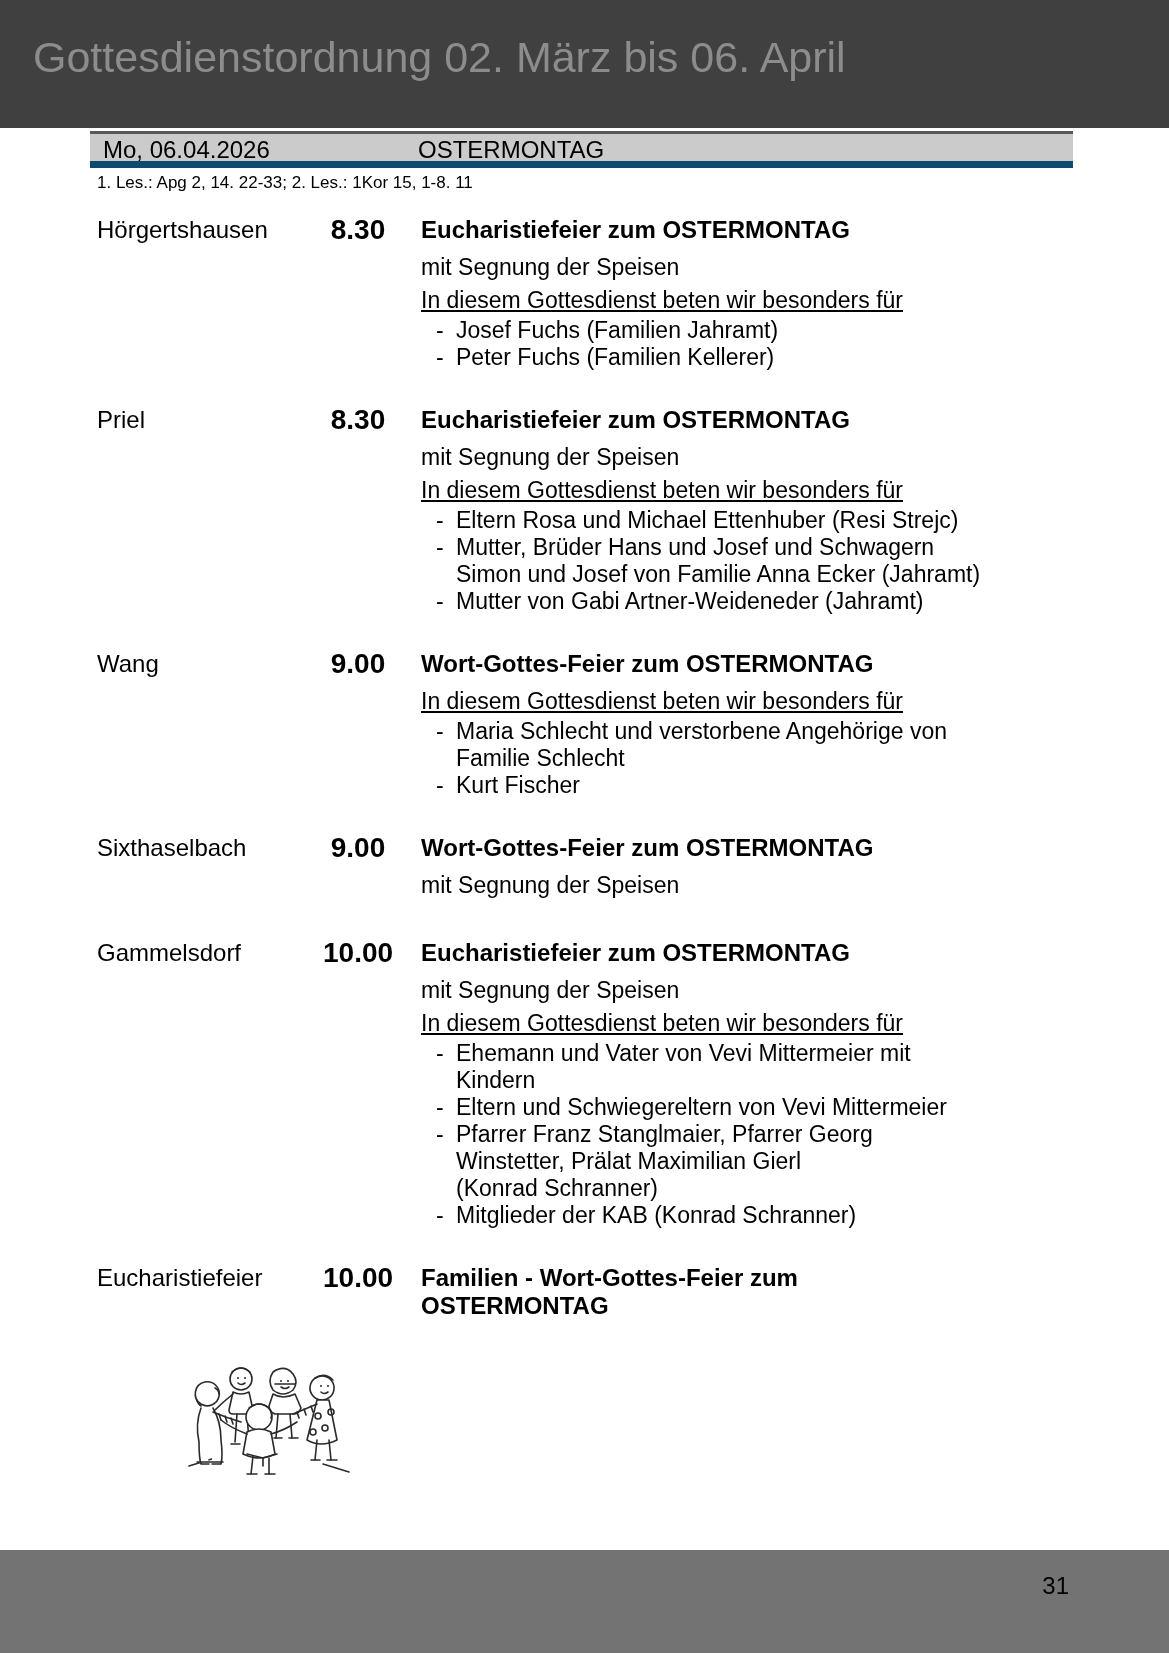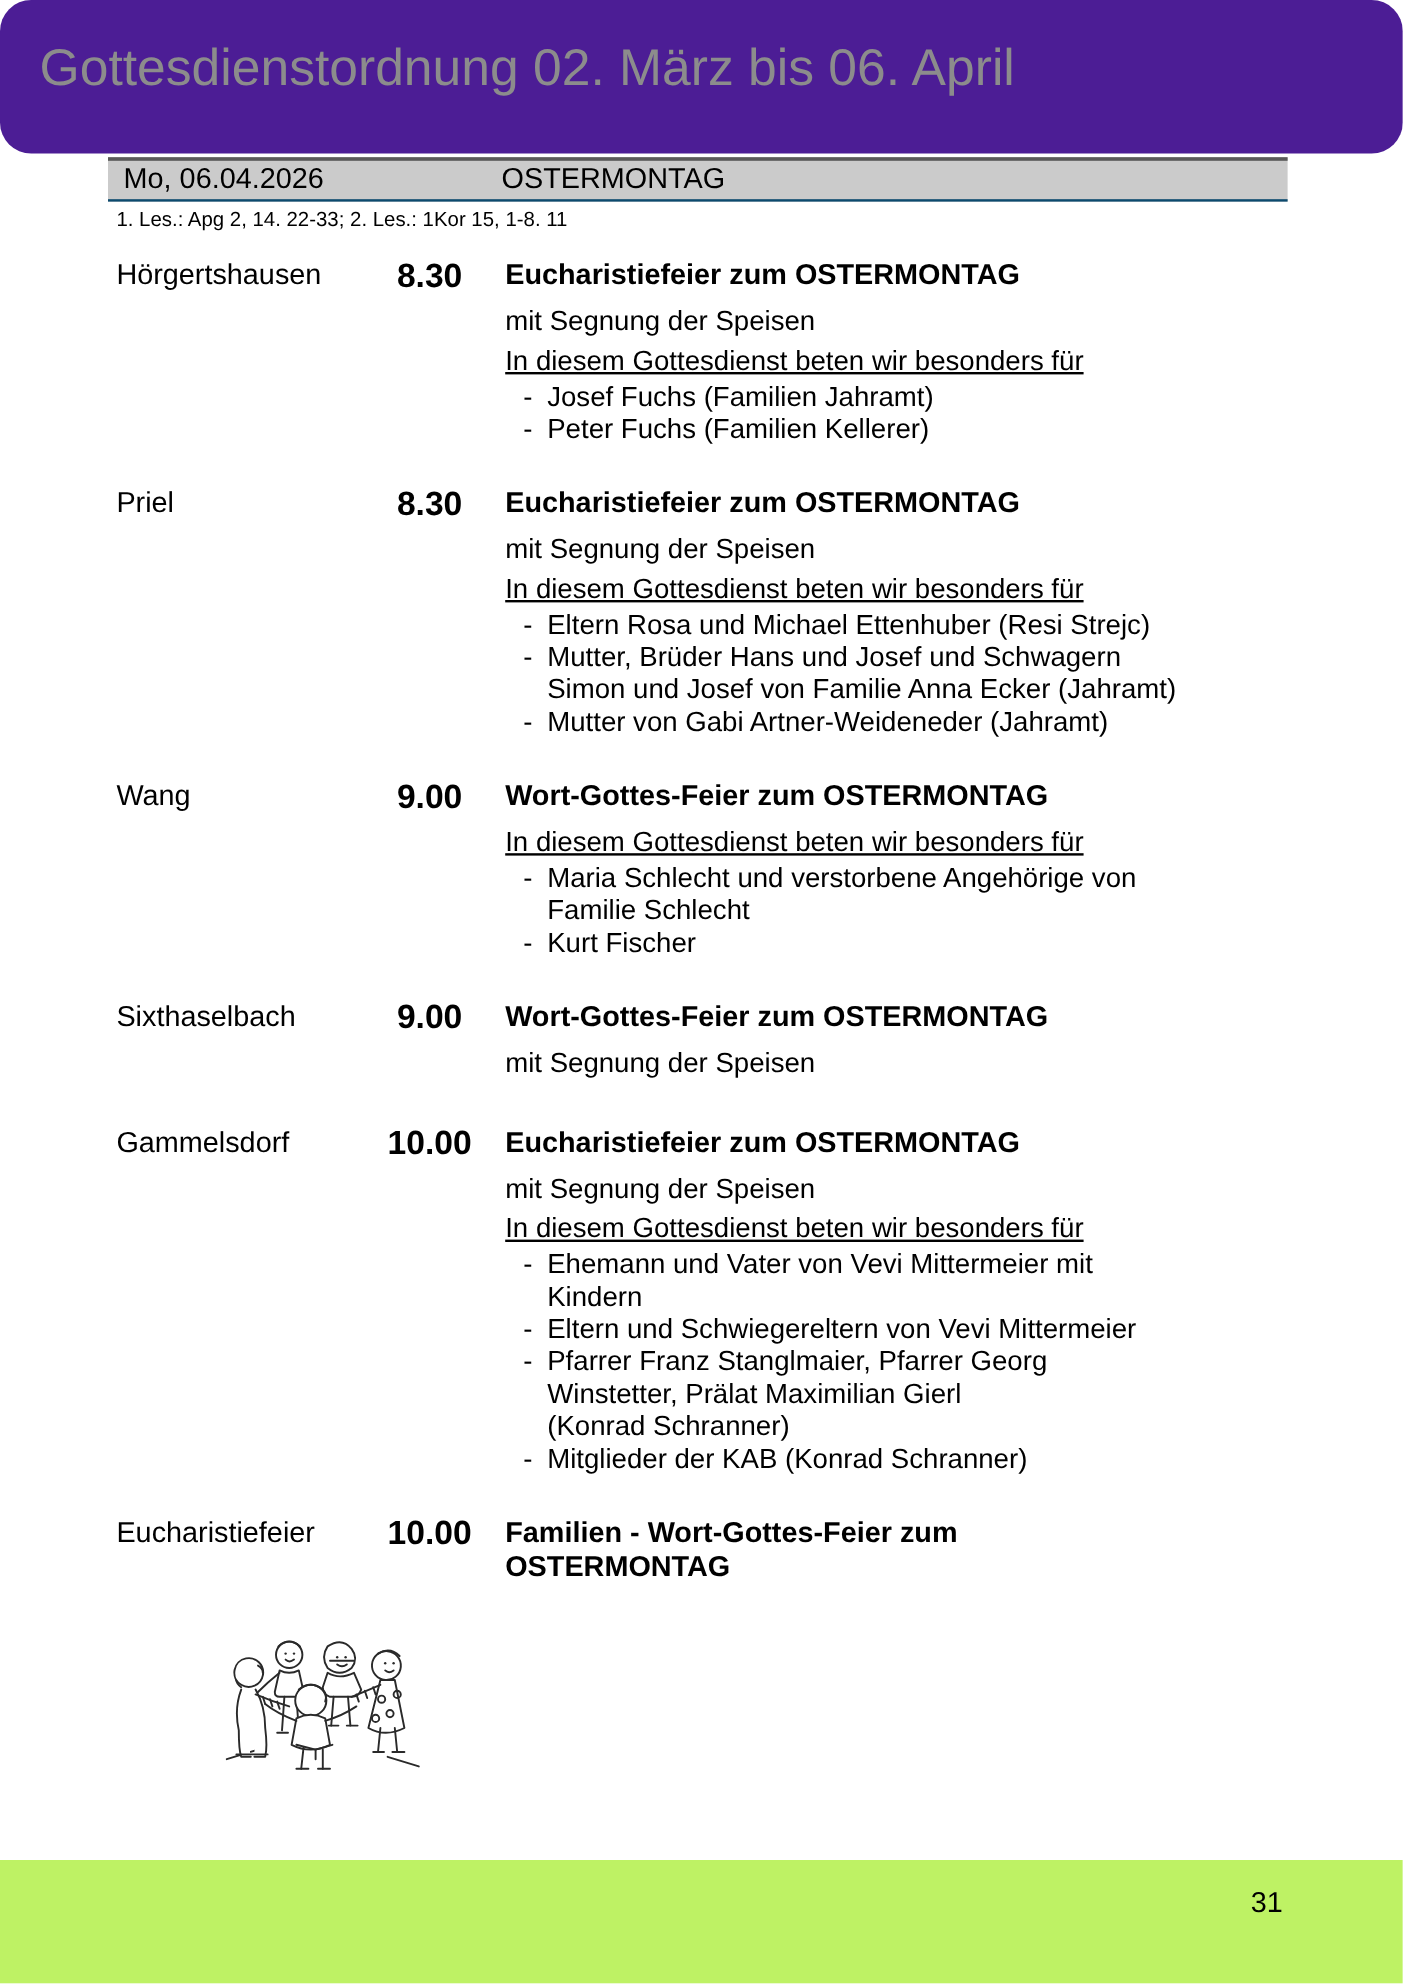--- a/index.html
+++ b/index.html
@@ -9,53 +9,52 @@
     position: relative;
     font-family: "Liberation Sans", sans-serif;
     color: #000000;
     overflow: hidden;
   }
 
   
   .header-band {
     position: absolute; top: 0; left: 0;
     width: 1169px; height: 128px;
-    background: #4c1d95;
-    border-radius: 26px;
+    background: #404040;
   }
   .doc-title {
     position: absolute; left: 33px; top: 33px;
     font-size: 43px; font-weight: 400;
     color: #8c8c8c;
     letter-spacing: 0px;
     white-space: nowrap;
   }
 
   
   .footer-band {
     position: absolute; bottom: 0; left: 0;
     width: 1169px; height: 103px;
-    background: #bef264;
+    background: #737373;
   }
   .page-number {
     position: absolute; top: 22px; right: 100px;
     font-size: 24px; color: #000;
   }
 
   
   .content {
     position: absolute; top: 131px; left: 90px;
     width: 983px;
   }
 
   .day-bar {
     width: 983px; height: 37px;
     background: #cbcbcb;
     border-top: 3px solid #595959;
-    border-bottom: 2px solid #0c4a6e;
+    border-bottom: 7px solid #0c4a6e;
     position: relative;
     font-size: 24px;
     line-height: 31px;
   }
   .day-bar .date { position: absolute; left: 13px; top: 0; }
   .day-bar .dayname { position: absolute; left: 328px; top: 0; }
 
   .readings {
     margin: 5px 0 0 7px;
     font-size: 17px;

